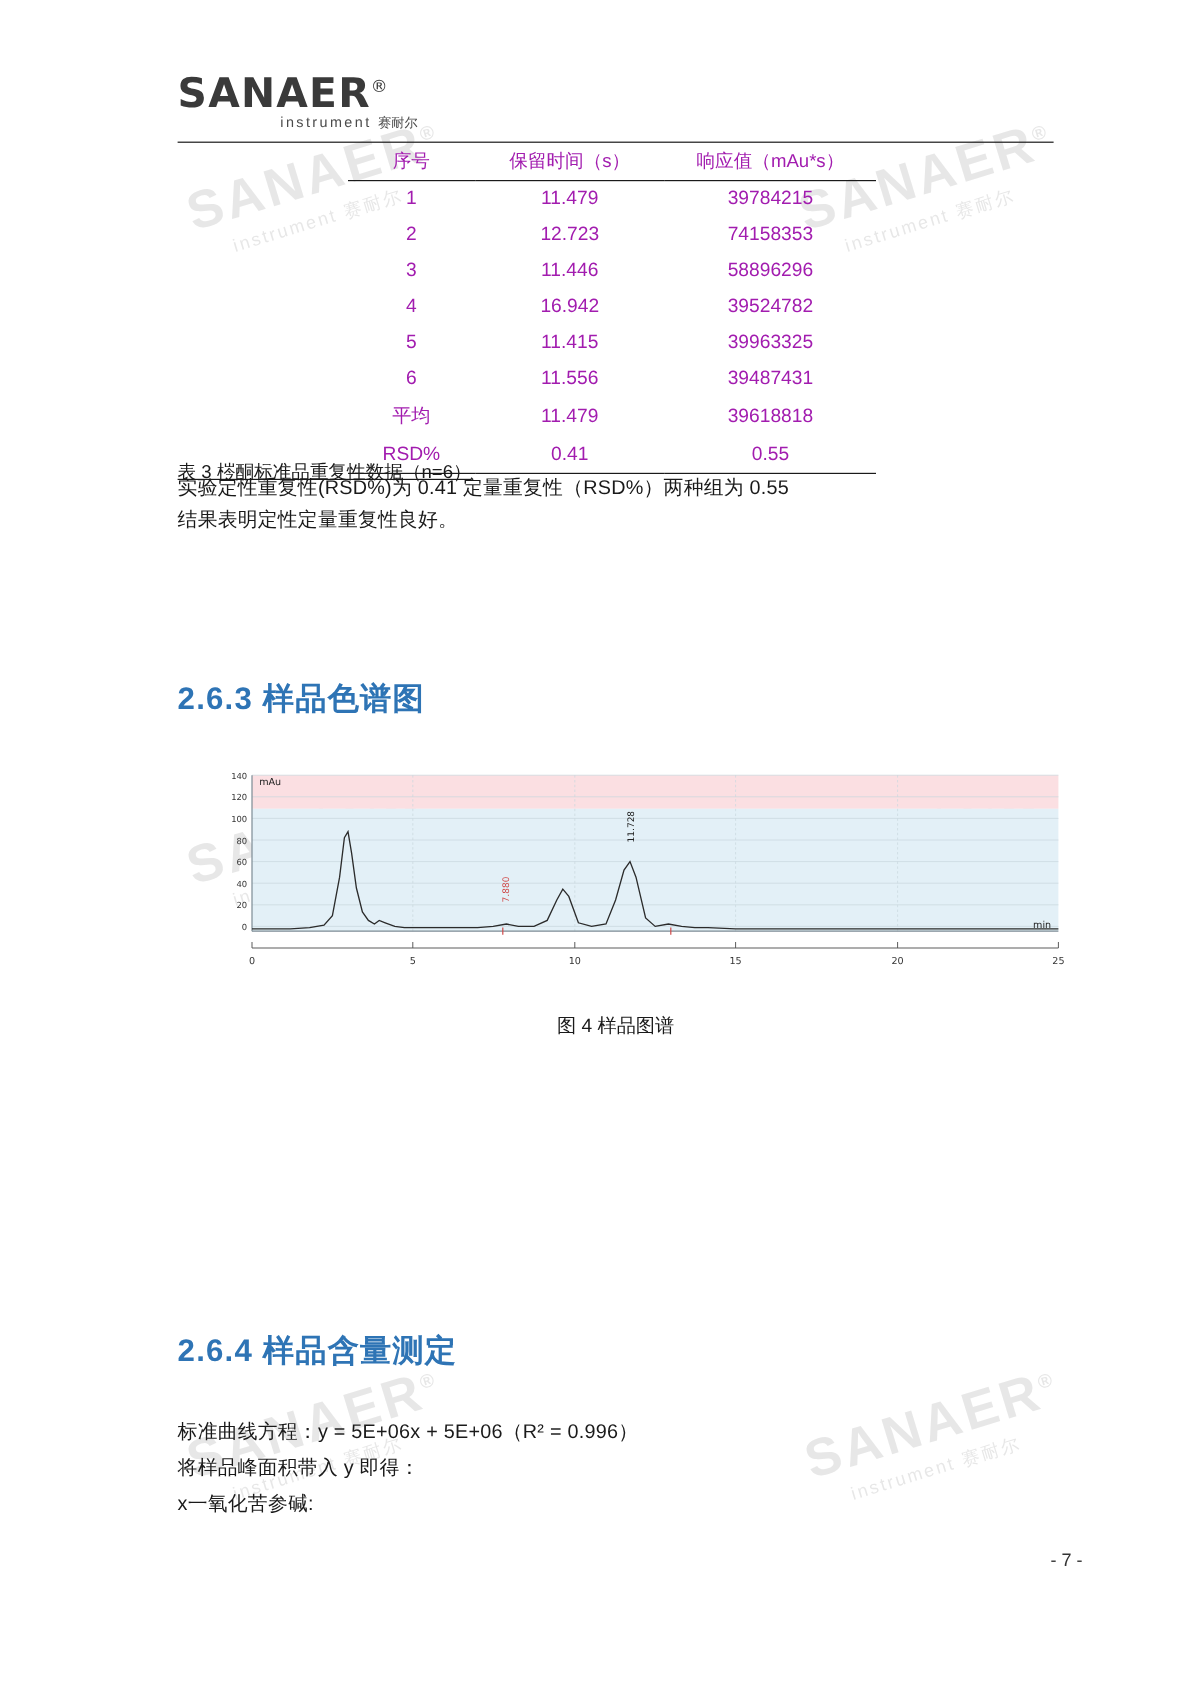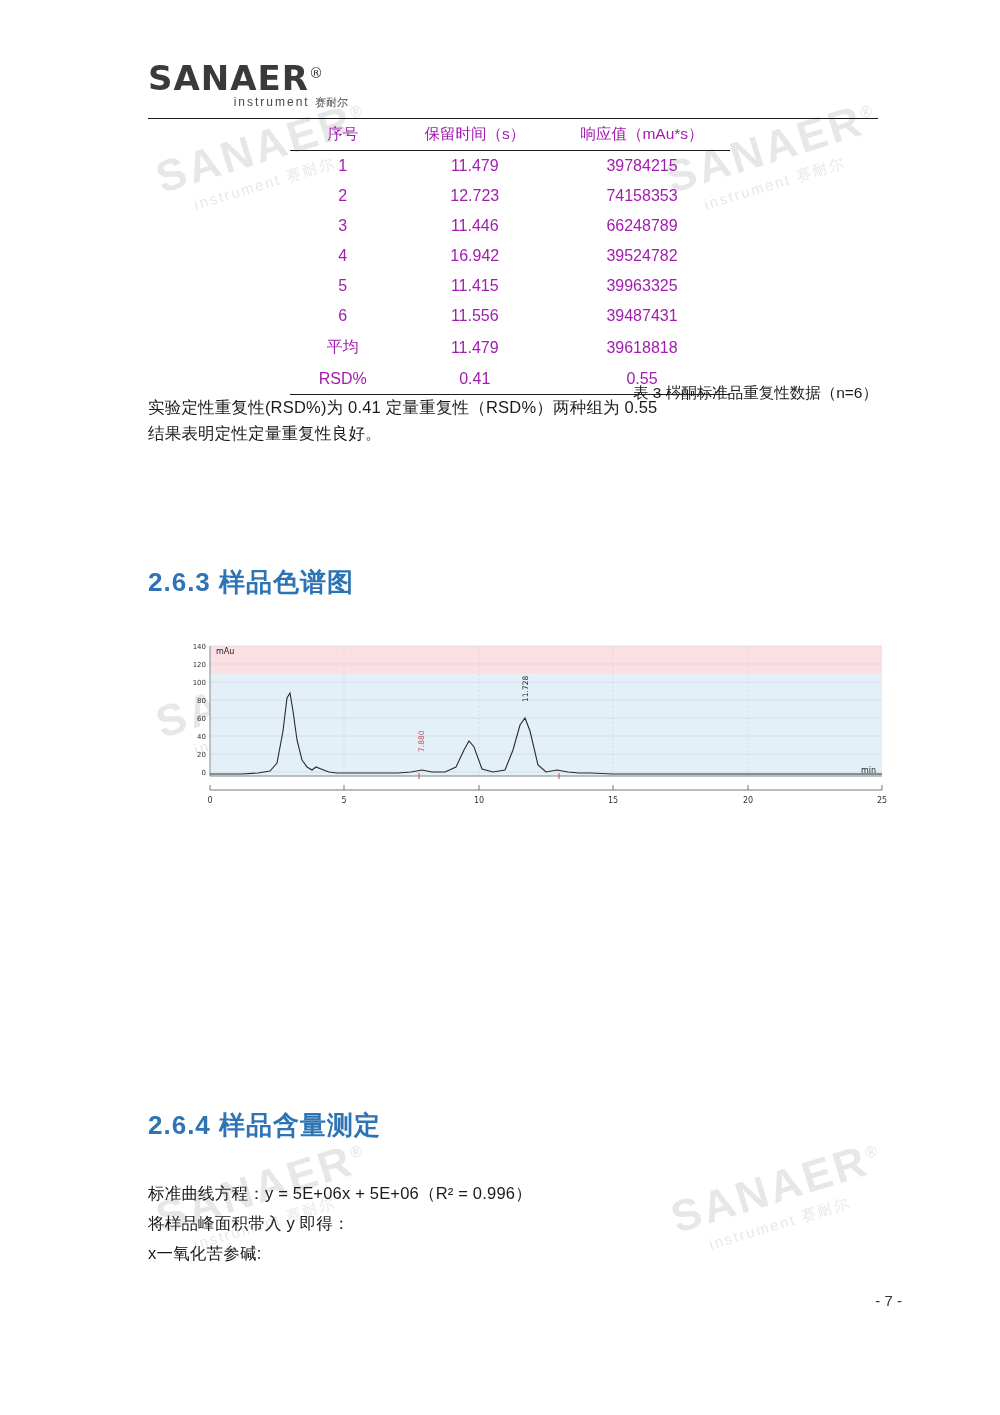--- a/index.html
+++ b/index.html
@@ -115,22 +115,23 @@
   }
   table.data td.c0 { width: 24%; }
   table.data td.c1 { width: 36%; }
   table.data td.c2 { width: 40%; }
 
   .table-caption {
     position: absolute;
     left: 148px;
     top: 383px;
     width: 730px;
-    text-align: right;
+    text-align: left;
     font-size: 15.5px;
+    text-decoration: underline;
   }
 
   
   .para {
     position: absolute;
     left: 148px;
     font-size: 16.5px;
     line-height: 26px;
     letter-spacing: 0.2px;
   }
@@ -231,21 +232,21 @@
           <td class="c2">39784215</td>
         </tr>
         <tr>
           <td class="c0">2</td>
           <td class="c1">12.723</td>
           <td class="c2">74158353</td>
         </tr>
         <tr>
           <td class="c0">3</td>
           <td class="c1">11.446</td>
-          <td class="c2">66248789</td>
+          <td class="c2">58896296</td>
         </tr>
         <tr>
           <td class="c0">4</td>
           <td class="c1">16.942</td>
           <td class="c2">39524782</td>
         </tr>
         <tr>
           <td class="c0">5</td>
           <td class="c1">11.415</td>
           <td class="c2">39963325</td>
@@ -344,20 +345,21 @@
       <g stroke="#d04a4a" stroke-width="1">
         <line x1="249" y1="133" x2="249" y2="139"></line>
         <line x1="389" y1="133" x2="389" y2="139"></line>
       </g>
 
       <polyline fill="none" stroke="#2b2b2b" stroke-width="1.1" points="40,134 56,134 72,134 88,133 100,131 107,123 113,91 117,58 120,53 123,71 127,100 132,120 137,127 142,130 146,127 151,129 159,132 167,133 180,133 190,133 201,133 214,133 228,133 241,132 252,130 262,132 275,132 286,127 294,110 299,101 304,107 312,129 323,132 335,130 343,110 350,85 355,78 360,91 368,125 376,132 387,130 398,132 409,133 420,133 443,134 470,134 497,134 524,134 551,134 578,134 605,134 632,134 659,134 686,134 712,134">
       </polyline>
     </svg>
   </div>
 
+  <div class="fig-caption">图 4 样品图谱</div>
 
   <div class="heading" id="h264">2.6.4 样品含量测定</div>
 
   <div class="para" id="para2">
     <div>标准曲线方程：y = 5E+06x + 5E+06（R² = 0.996）</div>
     <div>将样品峰面积带入 y 即得：</div>
     <div>x一氧化苦参碱:</div>
   </div>
 
   <div class="page-number">- 7 -</div>

